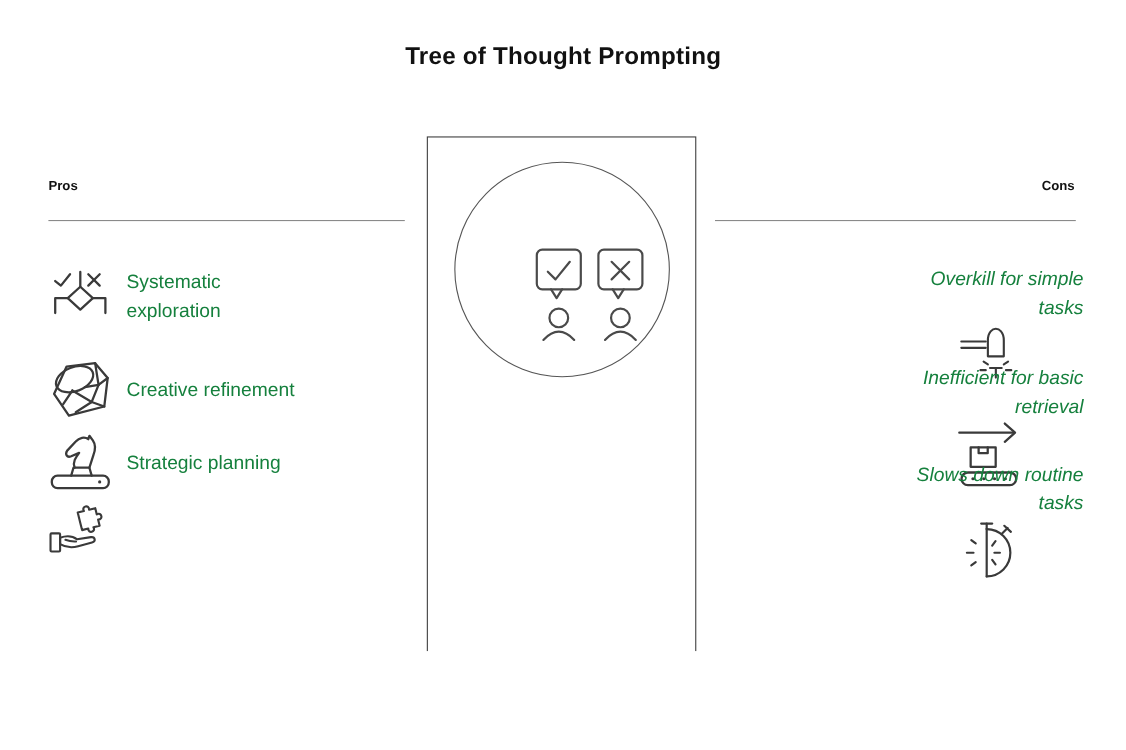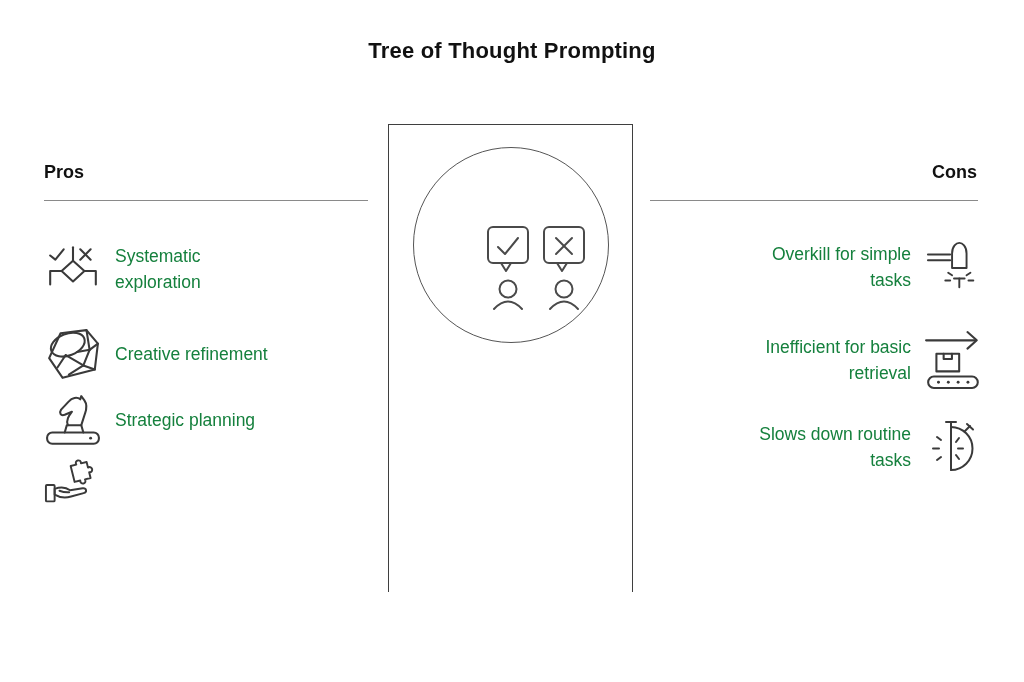--- a/index.html
+++ b/index.html
@@ -4,36 +4,36 @@
 <style>
   html,body{margin:0;padding:0;background:#fff;}
   .canvas{
     position:relative;width:1024px;height:592px;background:#ffffff;
     font-family:"Liberation Sans","DejaVu Sans",sans-serif;color:#1c1c1c;overflow:hidden;
   }
   .title{
     position:absolute;top:38px;left:0;width:100%;text-align:center;
     font-size:22px;font-weight:700;color:#111;margin:0;letter-spacing:.2px;
   }
-  .col-head{position:absolute;top:162px;font-size:18px;font-weight:700;color:#111;}
+  .col-head{position:absolute;top:162px;font-size:12px;font-weight:700;color:#111;}
   .head-pros{left:44px;}
   .head-cons{right:47px;text-align:right;}
   .rule{position:absolute;height:0;border-top:1px solid #8a8a8a;}
   .rule-pros-top{left:44px;width:324px;top:200px;}
   .rule-cons-top{left:650px;width:328px;top:200px;}
   .rule-pros-bottom{left:44px;width:331px;top:621px;}
   .rule-cons-bottom{left:646px;width:332px;top:621px;}
   .item{position:absolute;display:flex;align-items:center;}
   .item .lbl{
     font-size:17.5px;line-height:26px;color:#15803d;white-space:pre-line;
   }
   .item-left{left:44px;}
   .item-left .ic{width:58px;flex:0 0 58px;margin-right:13px;display:flex;align-items:center;justify-content:center;}
   .item-left .lbl{width:185px;text-align:left;}
-  .item-right{right:39px;flex-direction:row;justify-content:flex-end;}
+  .item-right{right:39px;flex-direction:column;justify-content:flex-end;font-style:italic;}
   .item-right .lbl{width:182px;text-align:right;}
   .item-right .ic{width:62px;flex:0 0 62px;margin-left:12px;display:flex;align-items:center;justify-content:center;}
   .p1{top:243px;} .p2{top:328px;} .p3{top:394px;} .p4{top:455px;}
   .c1{top:240px;} .c2{top:330px;} .c3{top:418px;} .c4{top:512px;}
   .center-box{
     position:absolute;left:388px;top:124px;width:243px;height:496px;
     border:1.5px solid #3f3f3f;background:#fff;
   }
   .center-circle{
     position:absolute;left:24px;top:22px;width:194px;height:194px;

